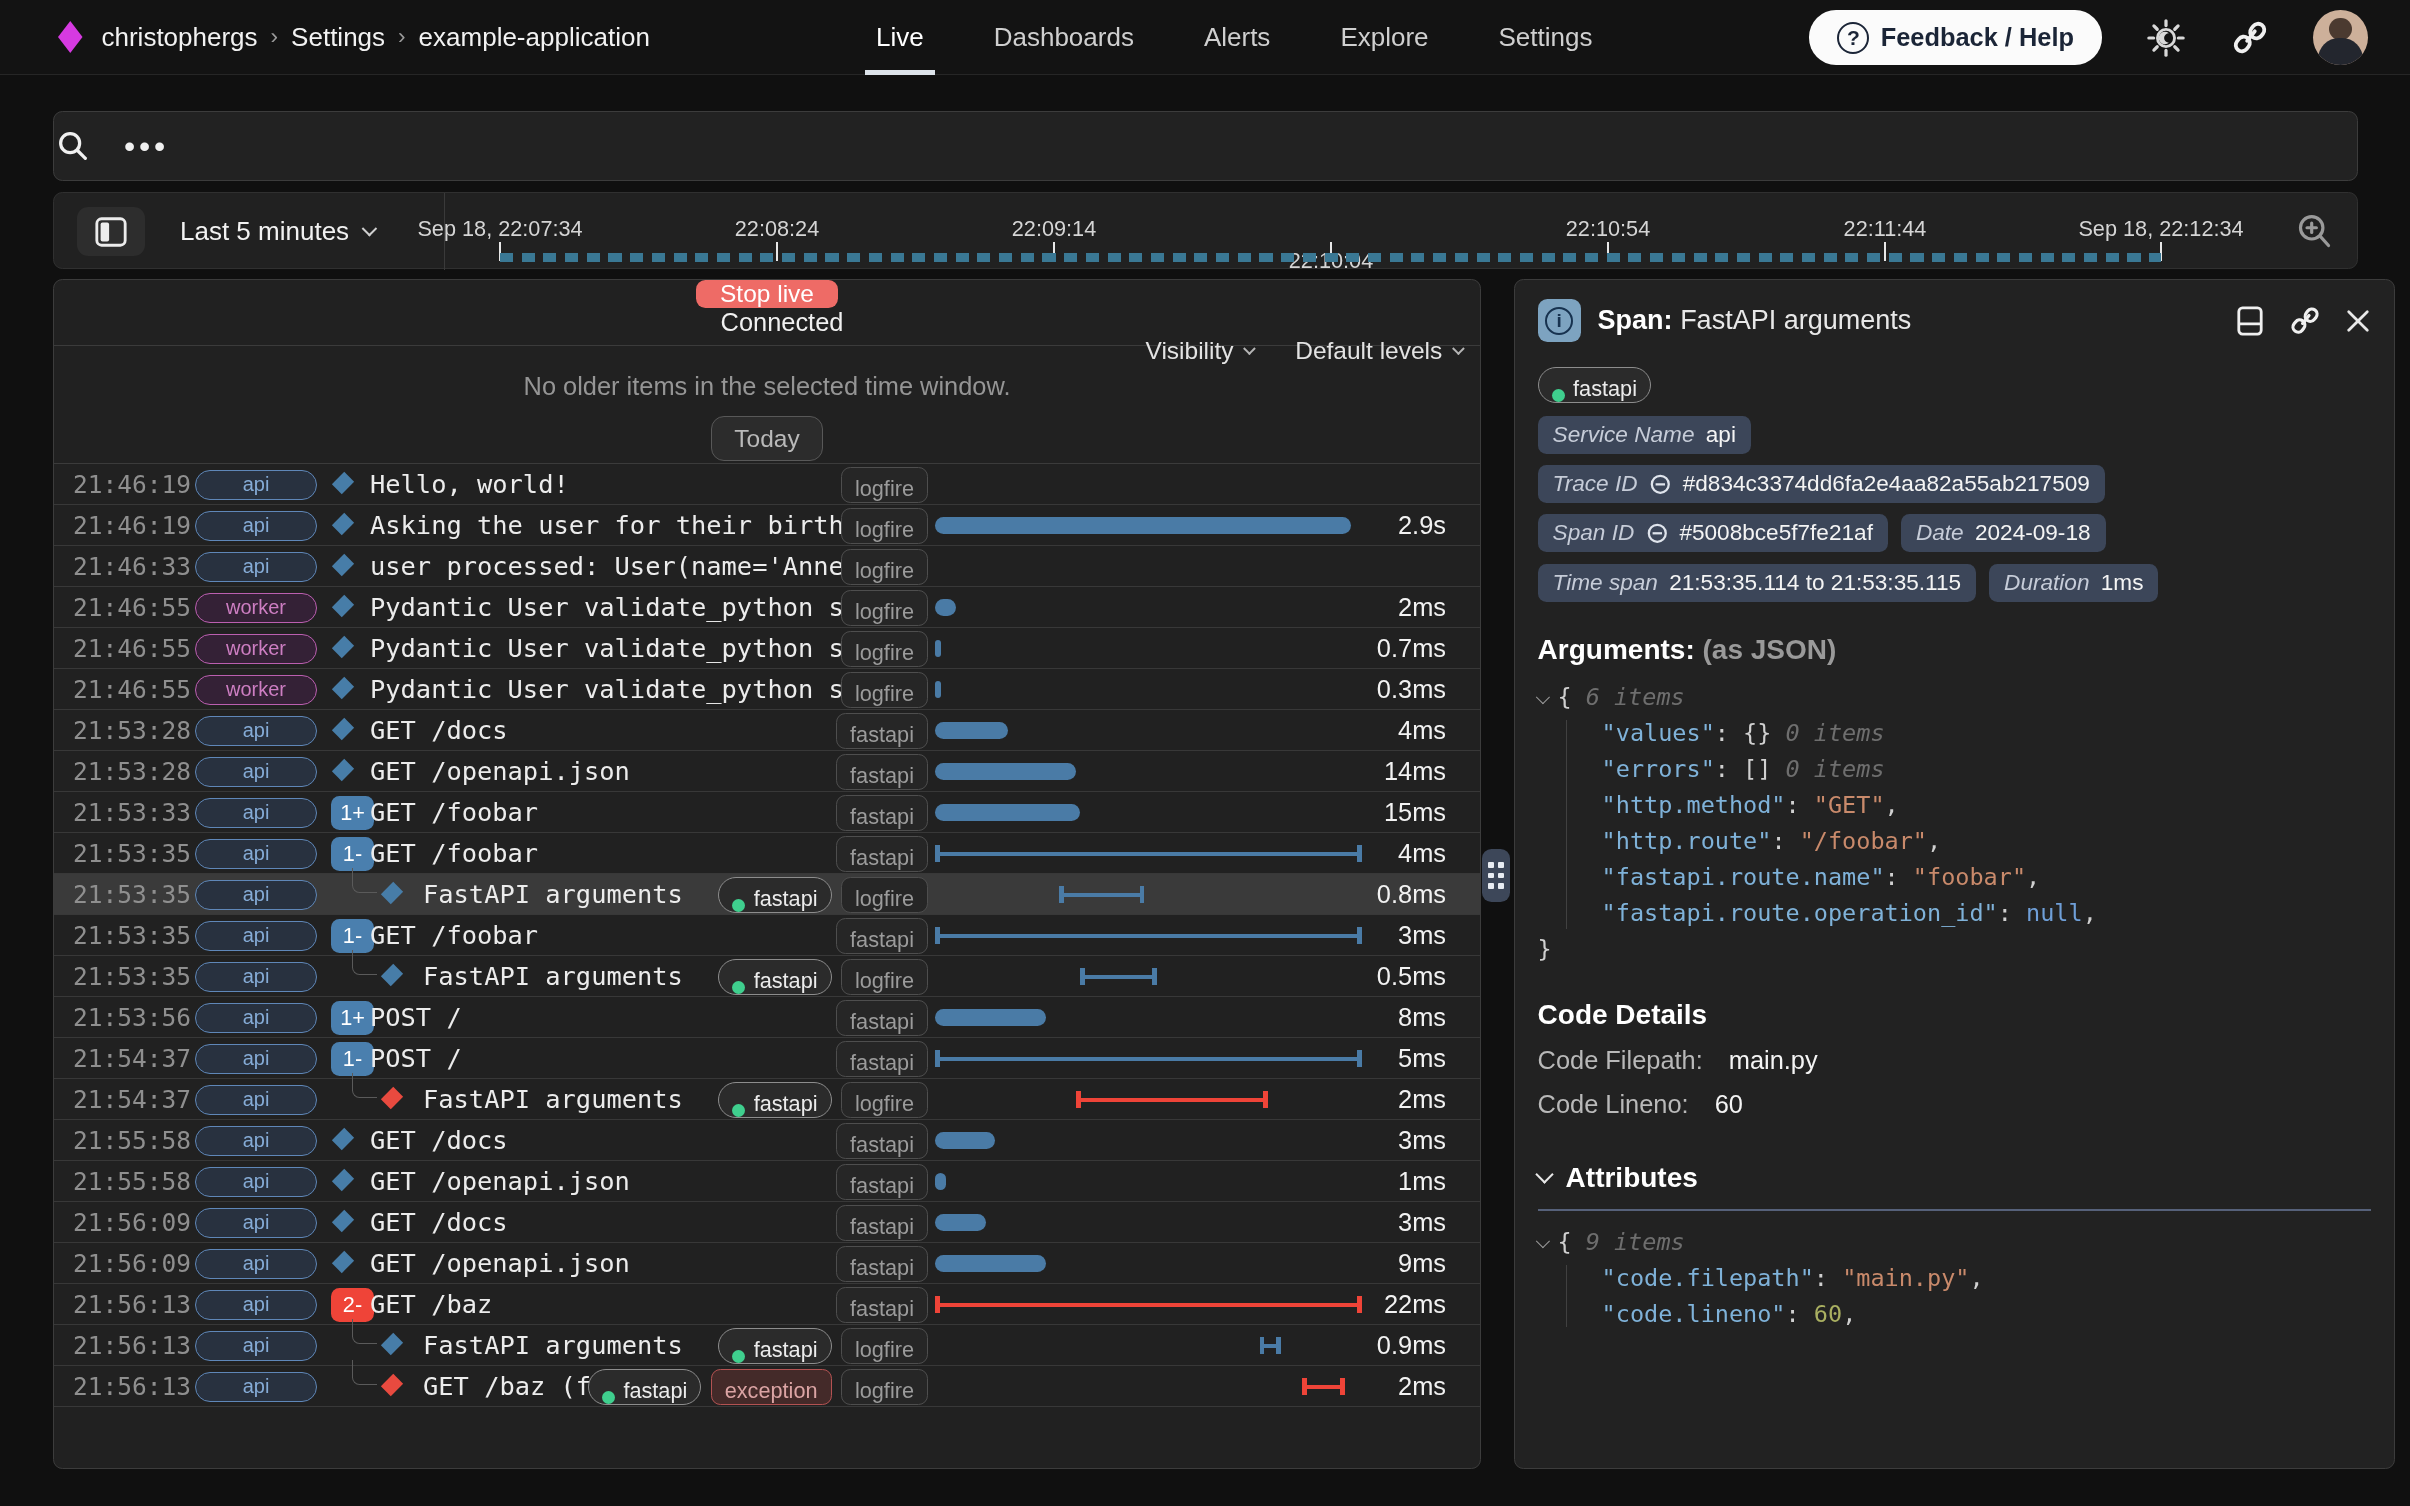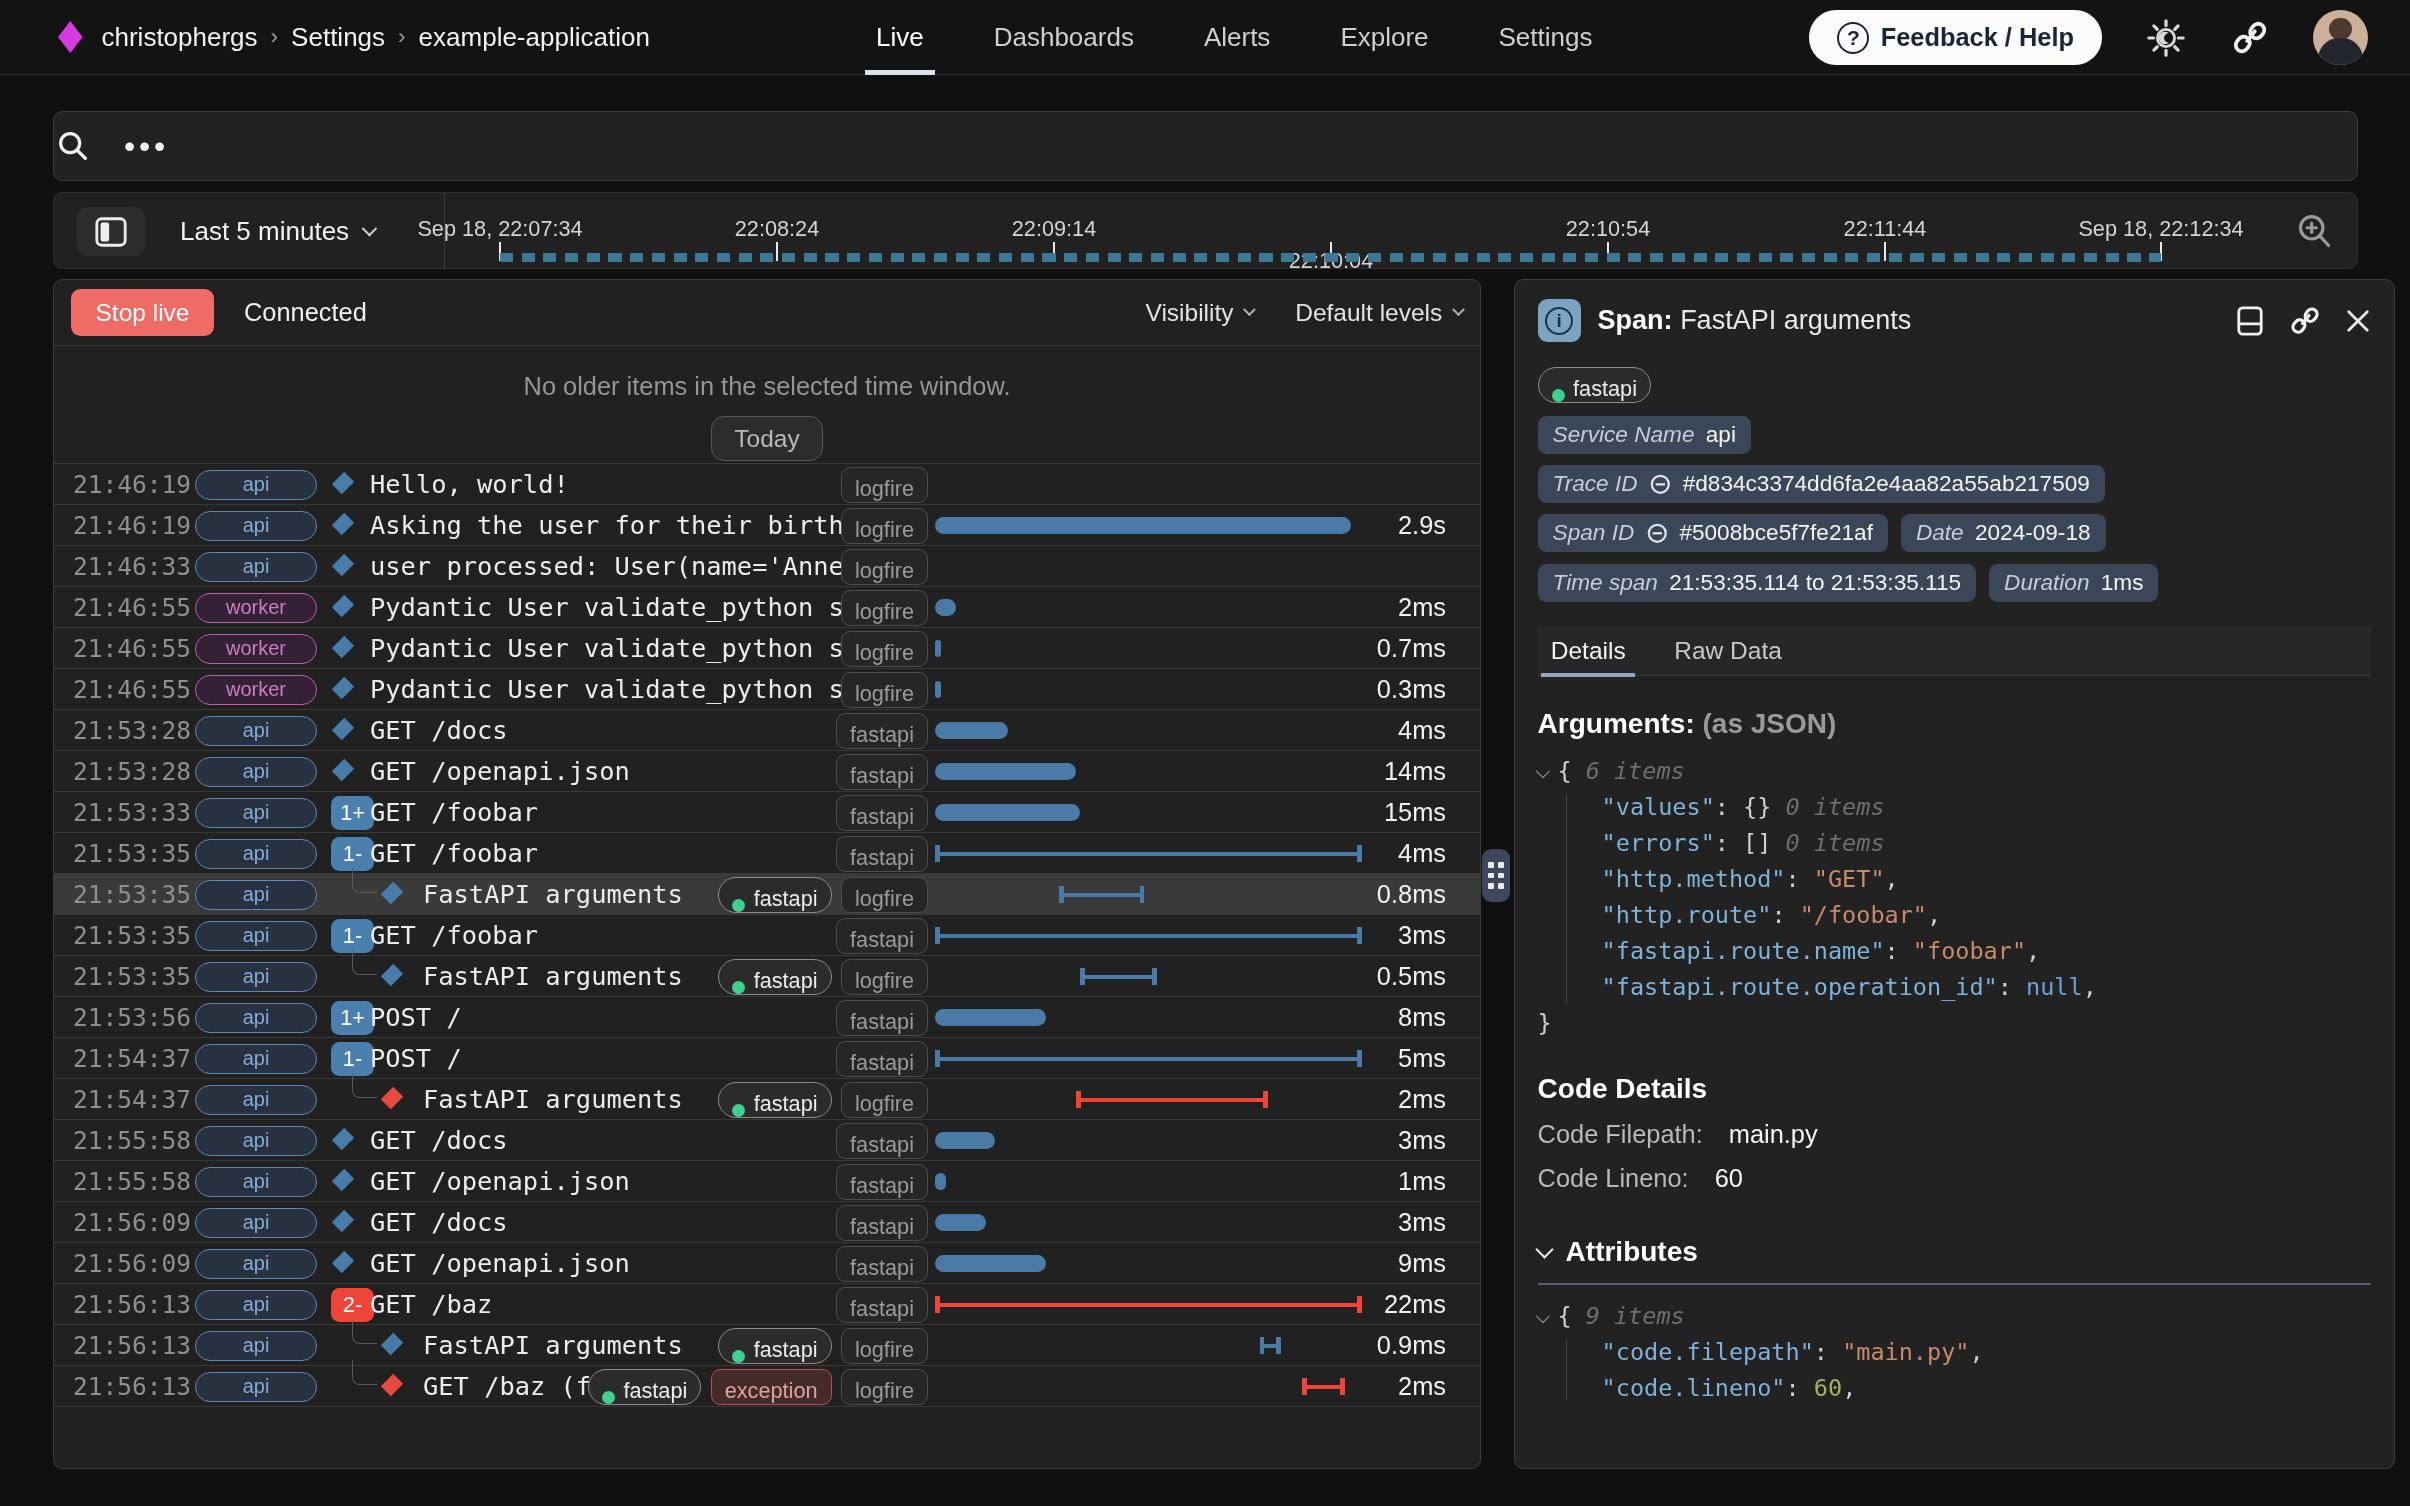--- a/index.html
+++ b/index.html
@@ -58,21 +58,21 @@
   .left-panel { position:absolute; left:53px; top:279px; width:1428px; height:1190px; background:#212121;
     border:1.9px solid #3c3c3c; border-radius:9.4px; overflow:hidden; }
   .right-panel { position:absolute; left:1514px; top:279px; width:881px; height:1190px; background:#222222;
     border:1.9px solid #3c3c3c; border-radius:9.4px; overflow:hidden; }
   .splitter { position:absolute; left:1482px; top:849px; width:28px; height:53px; background:#3d4759;
     border-radius:9.4px; display:grid; grid-template-columns:repeat(2,5.6px); grid-template-rows:repeat(3,5.6px);
     gap:4.7px; place-content:center; cursor:col-resize; }
   .splitter i { background:#e8ecf2; border-radius:0.9px; }
 
   
-  .lp-head { height:66px; display:flex; align-items:center; border-bottom:0.9px solid #3b3b3b; padding:0 17px; }
+  .lp-head { height:66px; display:flex; align-items:center; border-bottom:0.9px solid #3b3b3b; padding:0 17px;flex-direction:column; }
   .stop-live { background:#ee6b66; color:#fff; font-size:24.5px; border:none; border-radius:9.4px;
     height:47px; padding:0 24.5px; cursor:pointer; }
   .connected { margin-left:30px; font-size:25.4px; color:#f0f0f0; }
   .lp-head-right { margin-left:auto; display:flex; align-items:center; gap:41px; }
   .dd { display:flex; align-items:center; gap:11.3px; font-size:24.5px; color:#e3e3e3; cursor:pointer; }
   .dd .chev { border-color:#b5b5b5; width:9.4px; height:9.4px; }
   .lp-empty { text-align:center; }
   .lp-empty-text { margin-top:26px; font-size:25.4px; color:#959595; }
   .today-btn { margin-top:15px; display:inline-block; background:#2c2c2c; border:1.9px solid #585858;
     color:#b9b9b9; font-size:24.5px; border-radius:13px; padding:7.5px 22.6px; cursor:pointer; }
@@ -718,24 +718,20 @@
           <span class="pill">
             <span class="lab">Time span</span>
             <span class="val">21:53:35.114 to 21:53:35.115</span>
           </span>
           <span class="pill">
             <span class="lab">Duration</span>
             <span class="val">1ms</span>
           </span>
         </div>
       </div>
-    <div class="rp-tabs" id="rpTabs">
-        <div class="rp-tab active">Details</div>
-        <div class="rp-tab">Raw Data</div>
-      </div>
     <div class="sec-head">
       <span>Arguments:</span>
       <span class="sub">(as JSON)</span>
     </div>
     <div class="jblock" id="argsJson">
         <div class="jline"><i class="jch"></i><span class="jp">{ </span><span class="jm">6 items</span></div>
         <div class="jline ind"><span class="jk">"values"</span><span class="jp">: </span><span class="jp">{} </span><span class="jm">0 items</span></div>
         <div class="jline ind"><span class="jk">"errors"</span><span class="jp">: </span><span class="jp">[] </span><span class="jm">0 items</span></div>
         <div class="jline ind"><span class="jk">"http.method"</span><span class="jp">: </span><span class="js">"GET"</span><span class="jp">,</span></div>
         <div class="jline ind"><span class="jk">"http.route"</span><span class="jp">: </span><span class="js">"/foobar"</span><span class="jp">,</span></div>

